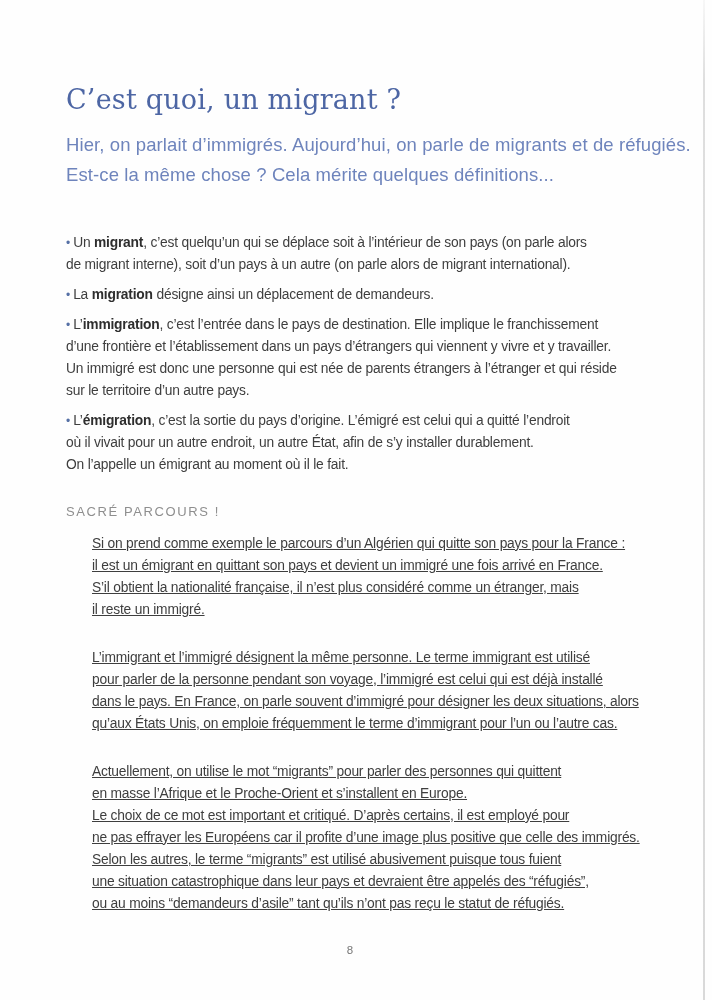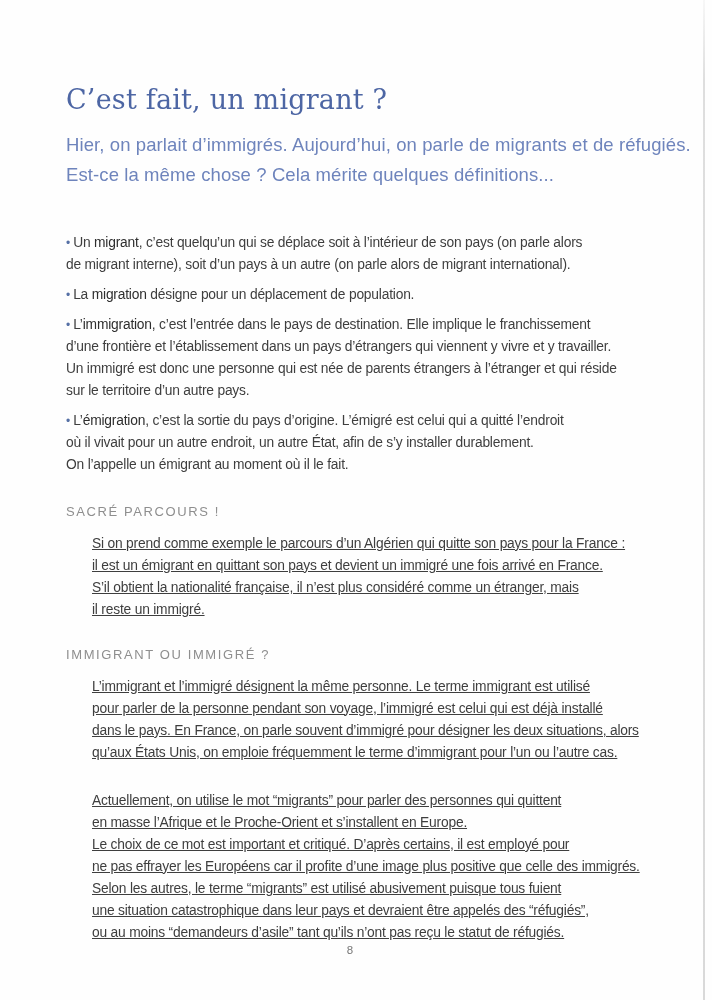--- a/index.html
+++ b/index.html
@@ -51,21 +51,21 @@
     color: #3e3e3e;
     letter-spacing: -0.2px;
     white-space: pre;
   }
   .bullet { margin-bottom: 8px; }
   .bullet .dot {
     color: #5570a5;
     font-size: 12px;
   }
   .bullet .b, .b {
-    font-weight: 400;
+    font-weight: 700;
     color: #2e2e2e;
   }
   .sections { margin-top: 28px; }
   .section { margin-top: 14px; }
   .section:first-child { margin-top: 16px; }
   .section-heading {
     font-size: 13px;
     letter-spacing: 1.6px;
     color: #8e8e8e;
     font-weight: 400;
@@ -86,50 +86,49 @@
     color: #787878;
   }
 </style>
 </head>
 <body>
 
 <div class="page">
 
   <div class="content">
 
-    <h1 class="title">C’est fait, un migrant ?</h1>
+    <h1 class="title">C’est quoi, un migrant ?</h1>
 
     <p class="subtitle">Hier, on parlait d’immigrés. Aujourd’hui, on parle de migrants et de réfugiés.
 Est-ce la même chose ? Cela mérite quelques définitions...</p>
 
     <div class="bullets">
         <div class="bullet"><span class="dot">• </span><span>Un </span><span class="b">migrant</span><span>, c’est quelqu’un qui se déplace soit à l’intérieur de son pays (on parle alors
 de migrant interne), soit d’un pays à un autre (on parle alors de migrant international).</span></div>
-        <div class="bullet"><span class="dot">• </span><span>La </span><span class="b">migration</span><span> désigne pour un déplacement de population.</span></div>
+        <div class="bullet"><span class="dot">• </span><span>La </span><span class="b">migration</span><span> désigne ainsi un déplacement de demandeurs.</span></div>
         <div class="bullet"><span class="dot">• </span><span>L’</span><span class="b">immigration</span><span>, c’est l’entrée dans le pays de destination. Elle implique le franchissement
 d’une frontière et l’établissement dans un pays d’étrangers qui viennent y vivre et y travailler.
 Un immigré est donc une personne qui est née de parents étrangers à l’étranger et qui réside
 sur le territoire d’un autre pays.</span></div>
         <div class="bullet"><span class="dot">• </span><span>L’</span><span class="b">émigration</span><span>, c’est la sortie du pays d’origine. L’émigré est celui qui a quitté l’endroit
 où il vivait pour un autre endroit, un autre État, afin de s’y installer durablement.
 On l’appelle un émigrant au moment où il le fait.</span></div>
       </div>
 
     <div class="sections">
 
       <div class="section">
         <h2 class="section-heading">SACRÉ PARCOURS !</h2>
         <p class="bodytext section-body">Si on prend comme exemple le parcours d’un Algérien qui quitte son pays pour la France :
 il est un émigrant en quittant son pays et devient un immigré une fois arrivé en France.
 S’il obtient la nationalité française, il n’est plus considéré comme un étranger, mais
 il reste un immigré.</p>
       </div>
 
       <div class="section">
-        <h2 class="section-heading">IMMIGRANT OU IMMIGRÉ ?</h2>
         <p class="bodytext section-body">L’immigrant et l’immigré désignent la même personne. Le terme immigrant est utilisé
 pour parler de la personne pendant son voyage, l’immigré est celui qui est déjà installé
 dans le pays. En France, on parle souvent d’immigré pour désigner les deux situations, alors
 qu’aux États Unis, on emploie fréquemment le terme d’immigrant pour l’un ou l’autre cas.</p>
       </div>
 
       <div class="section">
         <p class="bodytext section-body">Actuellement, on utilise le mot “migrants” pour parler des personnes qui quittent
 en masse l’Afrique et le Proche-Orient et s’installent en Europe.
 Le choix de ce mot est important et critiqué. D’après certains, il est employé pour

